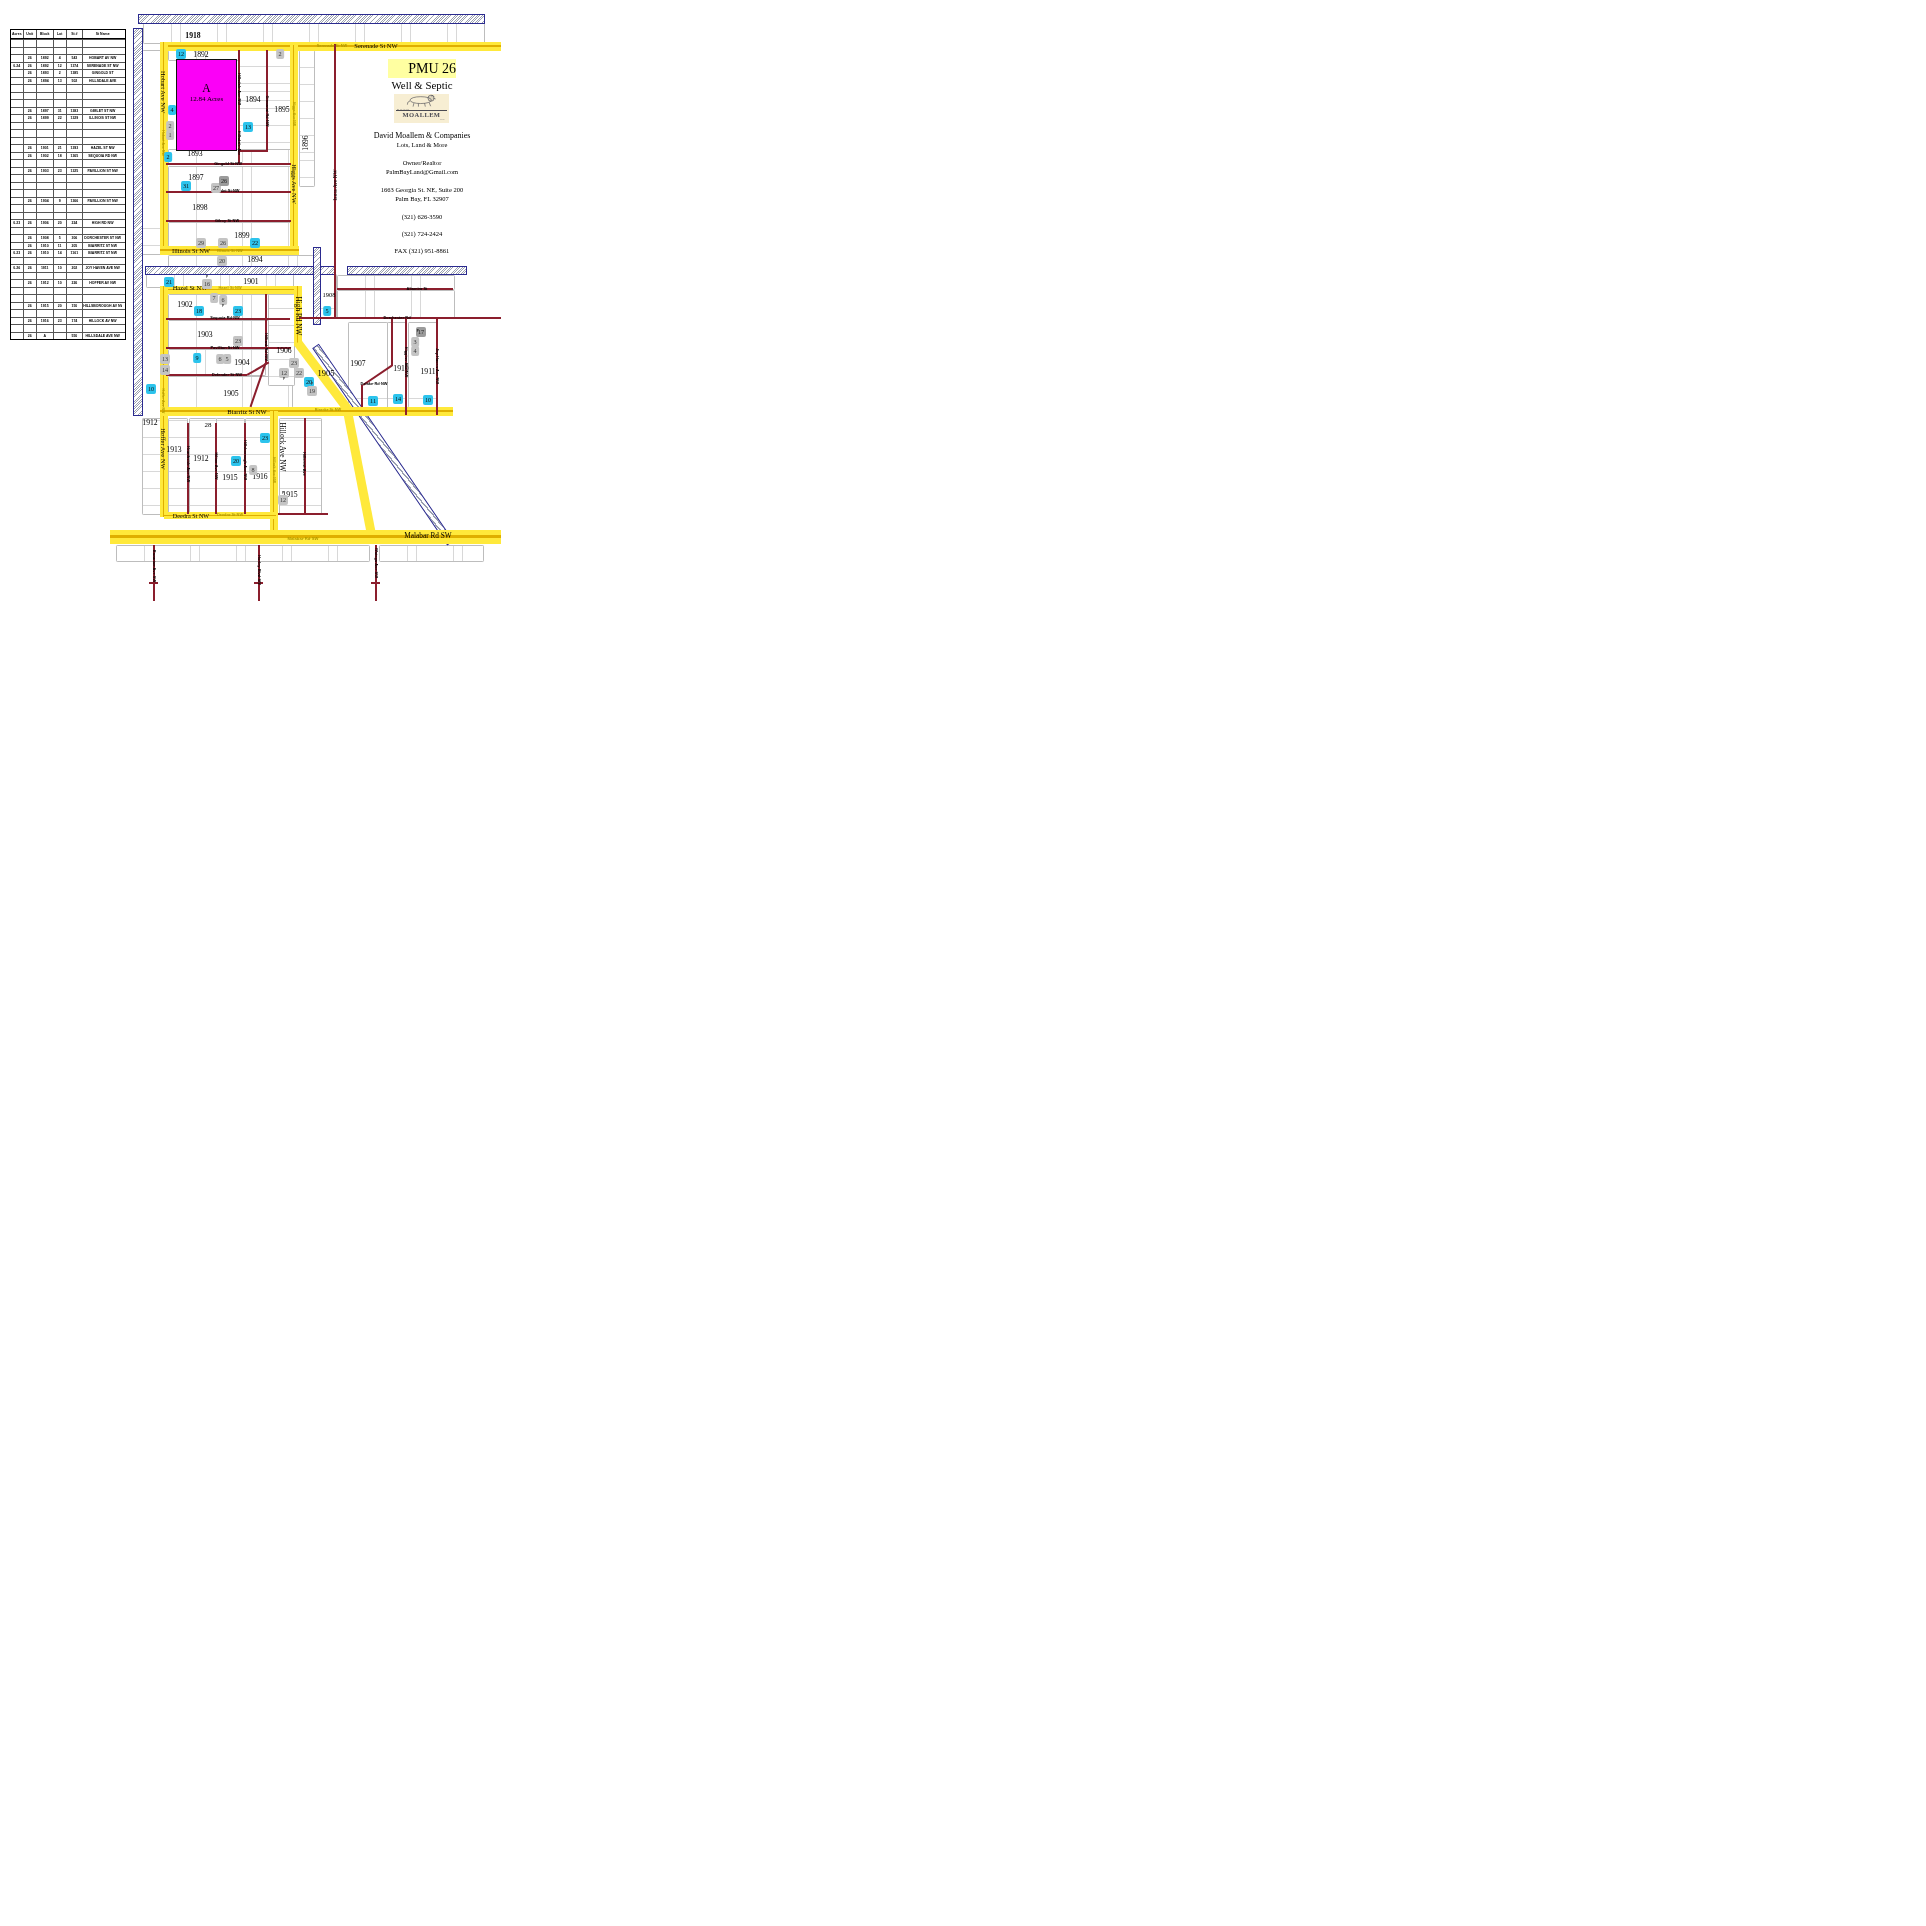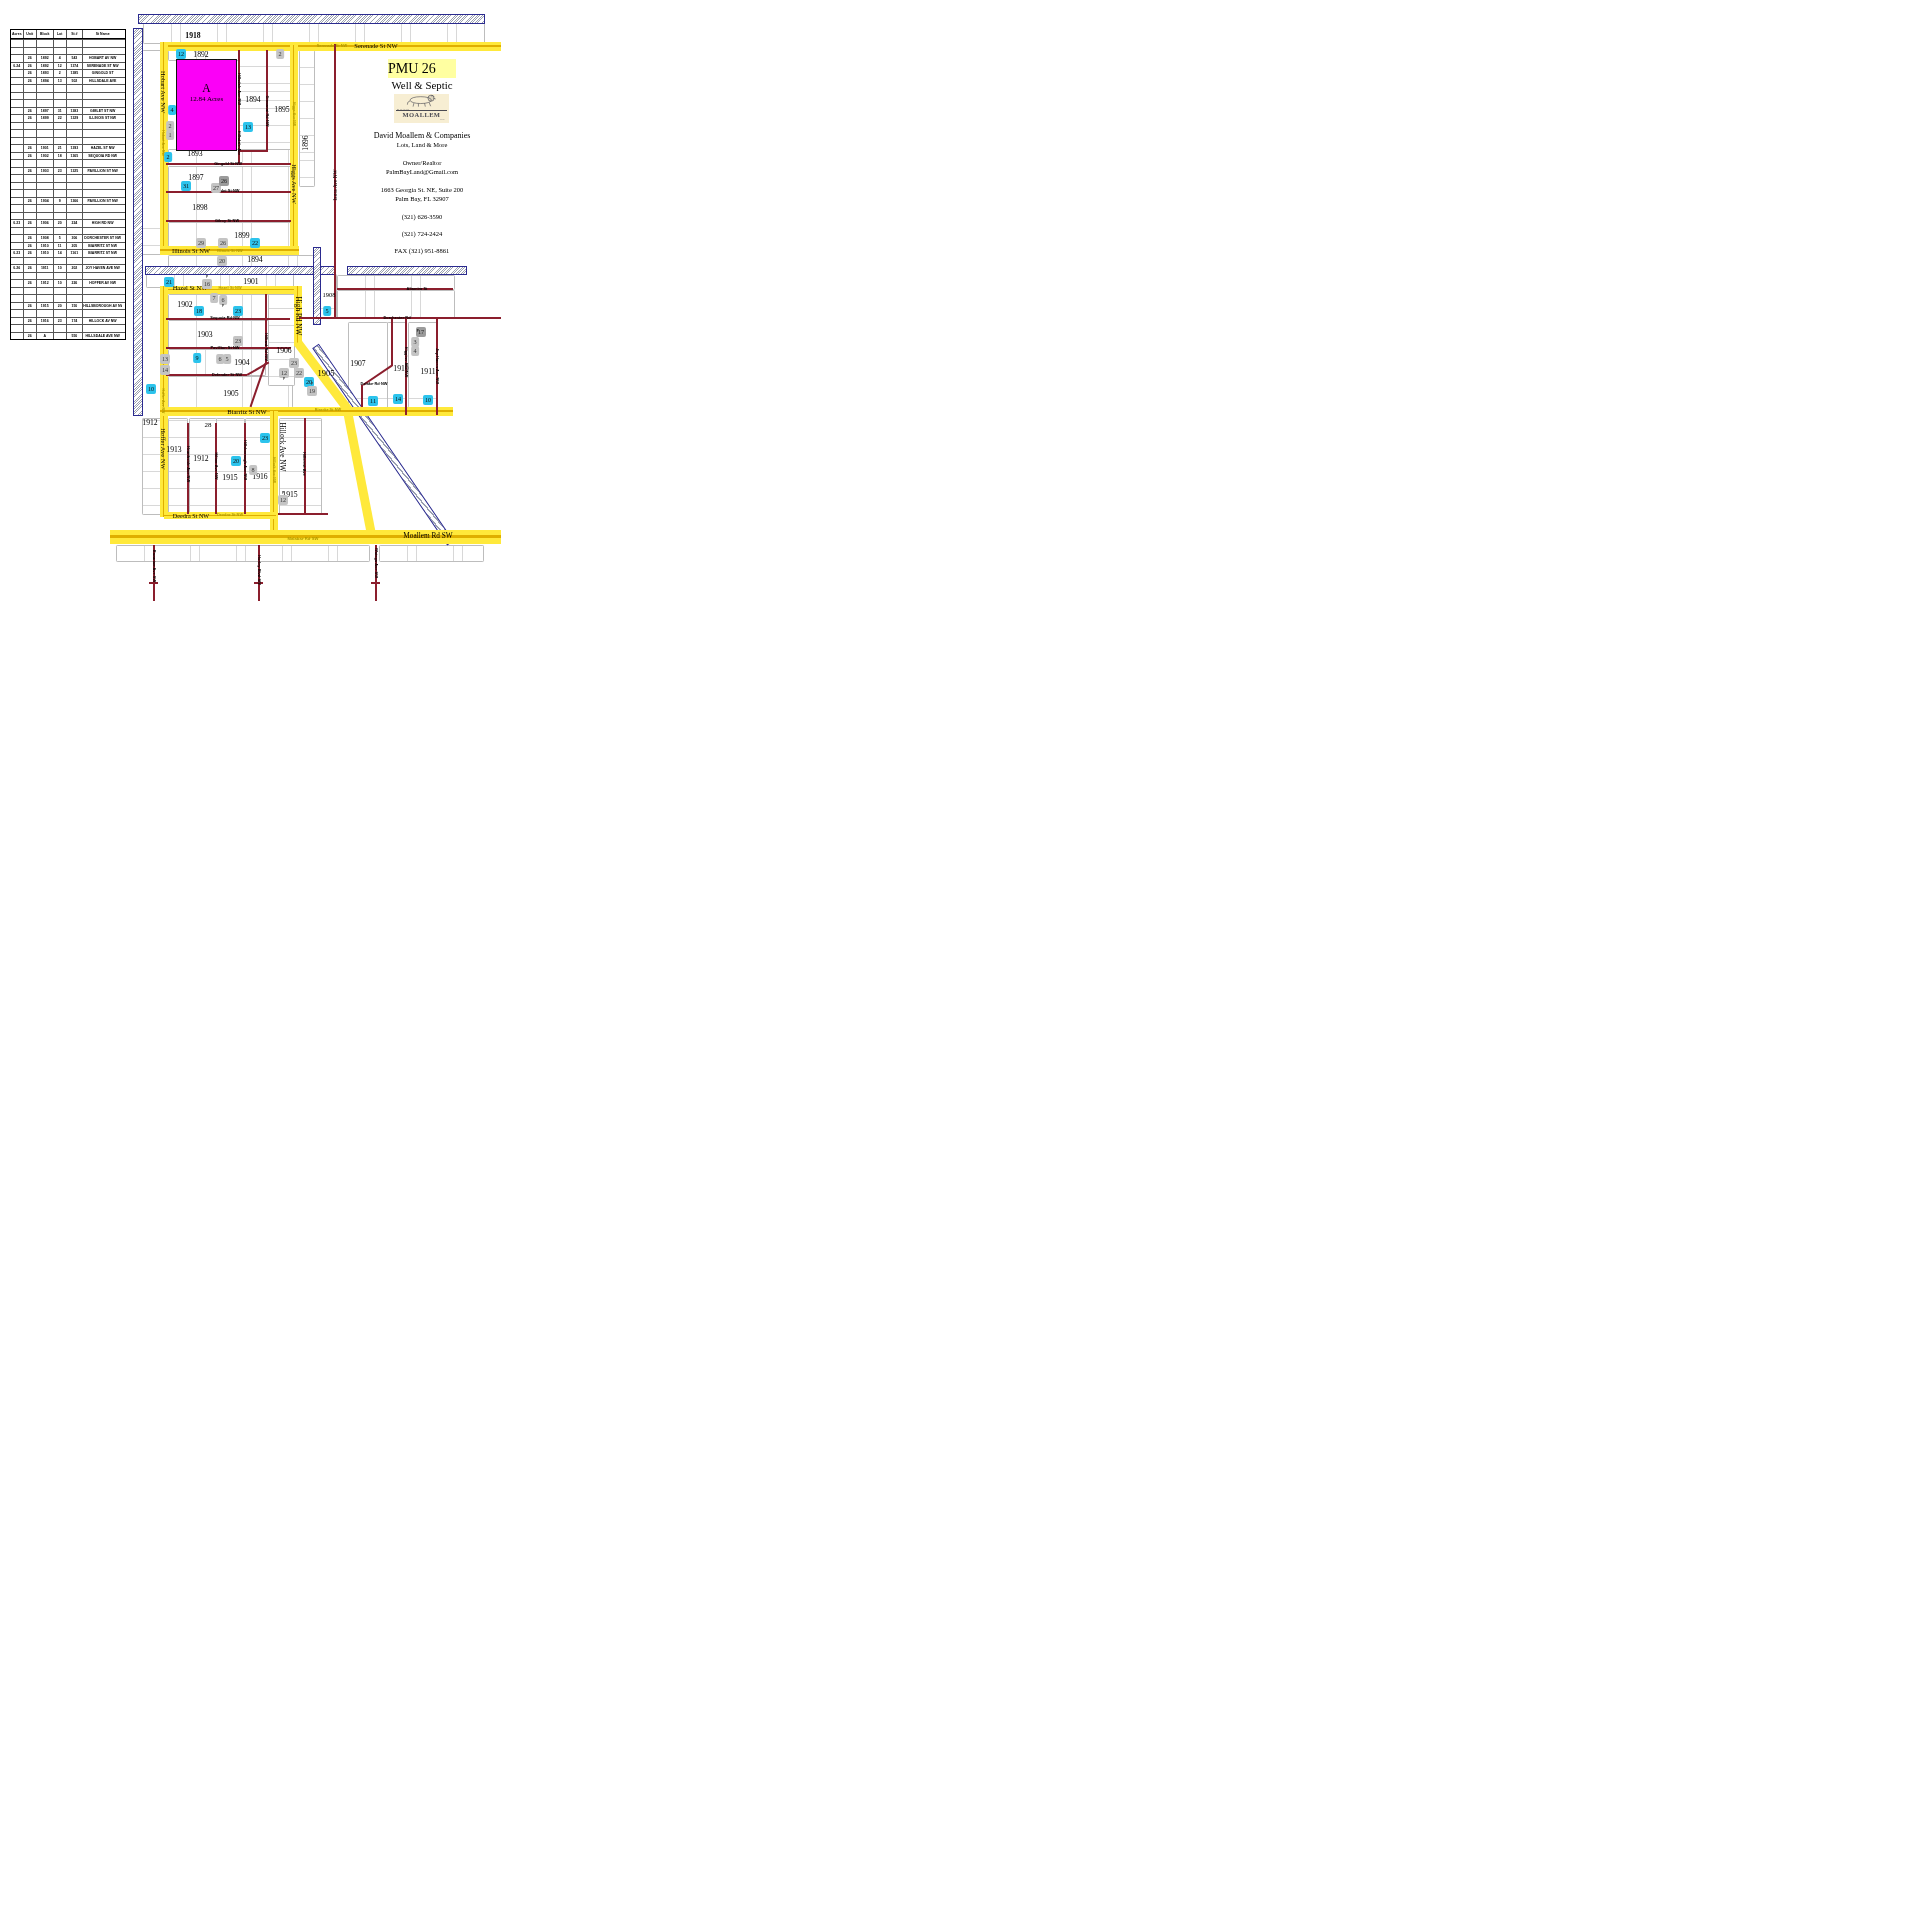--- a/index.html
+++ b/index.html
@@ -41,21 +41,21 @@
   .mk .p.above{top:-3.5px;left:50%;transform:translateX(-50%)}
   .mk .p.below{bottom:-3.5px;left:50%;transform:translateX(-50%)}
   .mk .p.left{left:0.8px;top:50%;transform:translateY(-50%)}
   
   #parcel-a{position:absolute;background:#fb00f7;border:0.8px solid #111;text-align:center;
             font-family:"Liberation Serif",serif}
   
   .info{position:absolute;left:368px;width:108px;text-align:center;
         font-family:"Liberation Serif",serif;color:#000}
   #pmu-box{position:absolute;left:388px;top:59px;width:68px;height:19px;background:#ffffa1;
-           font-family:"Liberation Serif",serif;font-size:14px;text-align:left;line-height:19px}
+           font-family:"Liberation Serif",serif;font-size:14px;text-align:right;line-height:19px}
   #logo{position:absolute;left:394px;top:94px;width:55px;height:29px;background:#f7eed3;
         color:#4a4a52;font-family:"Liberation Serif",serif;overflow:hidden}
   #logo .moallem{font-size:6.5px;font-weight:bold;letter-spacing:0.4px;border-top:1.2px solid #4a4a52;
         margin:0 2.3px;text-align:center}
   #logo .mdavid{font-size:2.3px;margin-left:2.7px;letter-spacing:0.4px}
   #logo .inc{font-size:2.3px;text-align:right;margin-right:3.9px;letter-spacing:0.4px}
 </style>
 </head>
 <body>
 
@@ -501,21 +501,21 @@
       <div class="lbl blk-n" style="left: 201px; top: 458px; font-size: 7.7px;">1912</div>
       <div class="lbl blk-n" style="left: 230px; top: 477px; font-size: 7.7px;">1915</div>
       <div class="lbl blk-n" style="left: 260px; top: 476px; font-size: 7.7px;">1916</div>
       <div class="lbl blk-n" style="left: 290px; top: 494px; font-size: 7.7px;">1915</div>
       <div class="lbl blk-n" style="left: 208px; top: 425px; font-size: 7px;">28</div>
       <div class="lbl big" style="left: 376px; top: 45px; font-size: 6.5px;">Serenade St NW</div>
       <div class="lbl big" style="left: 191px; top: 250px; font-size: 6.5px;">Illinois St NW</div>
       <div class="lbl big" style="left: 190px; top: 287px; font-size: 6.5px;">Hazel St NW</div>
       <div class="lbl big" style="left: 247px; top: 411px; font-size: 6.5px;">Biarritz St NW</div>
       <div class="lbl big" style="left: 191px; top: 515px; font-size: 6.2px;">Deedra St NW</div>
-      <div class="lbl big" style="left: 428px; top: 535px; font-size: 7.3px;">Moallem Rd SW</div>
+      <div class="lbl big" style="left: 428px; top: 535px; font-size: 7.3px;">Malabar Rd SW</div>
       <div class="lbl big vd" style="left: 163px; top: 92px; font-size: 6.5px;">Hobart Ave NW</div>
       <div class="lbl big vd" style="left: 294px; top: 184px; font-size: 6.5px;">Higgs Ave NW</div>
       <div class="lbl big vd" style="left: 298px; top: 316px; font-size: 7.3px;">High Rd NW</div>
       <div class="lbl big vd" style="left: 163px; top: 449px; font-size: 6.5px;">Hoffer Ave NW</div>
       <div class="lbl big vd" style="left: 282px; top: 447px; font-size: 7.3px;">Hillock Ave NW</div>
       <div class="lbl big vu" style="left: 335px; top: 185px; font-size: 5.4px;">Ixora Ave NW</div>
       <div class="lbl st" style="left: 228px; top: 163px; font-size: 3.9px;">Gingold·St·NW</div>
       <div class="lbl st" style="left: 227px; top: 190px; font-size: 3.9px;">Gimlet·St·NW</div>
       <div class="lbl st" style="left: 227px; top: 220px; font-size: 3.9px;">Gilroy·St·NW</div>
       <div class="lbl st" style="left: 225px; top: 317px; font-size: 3.9px;">Sequoia·Rd·NW</div>

